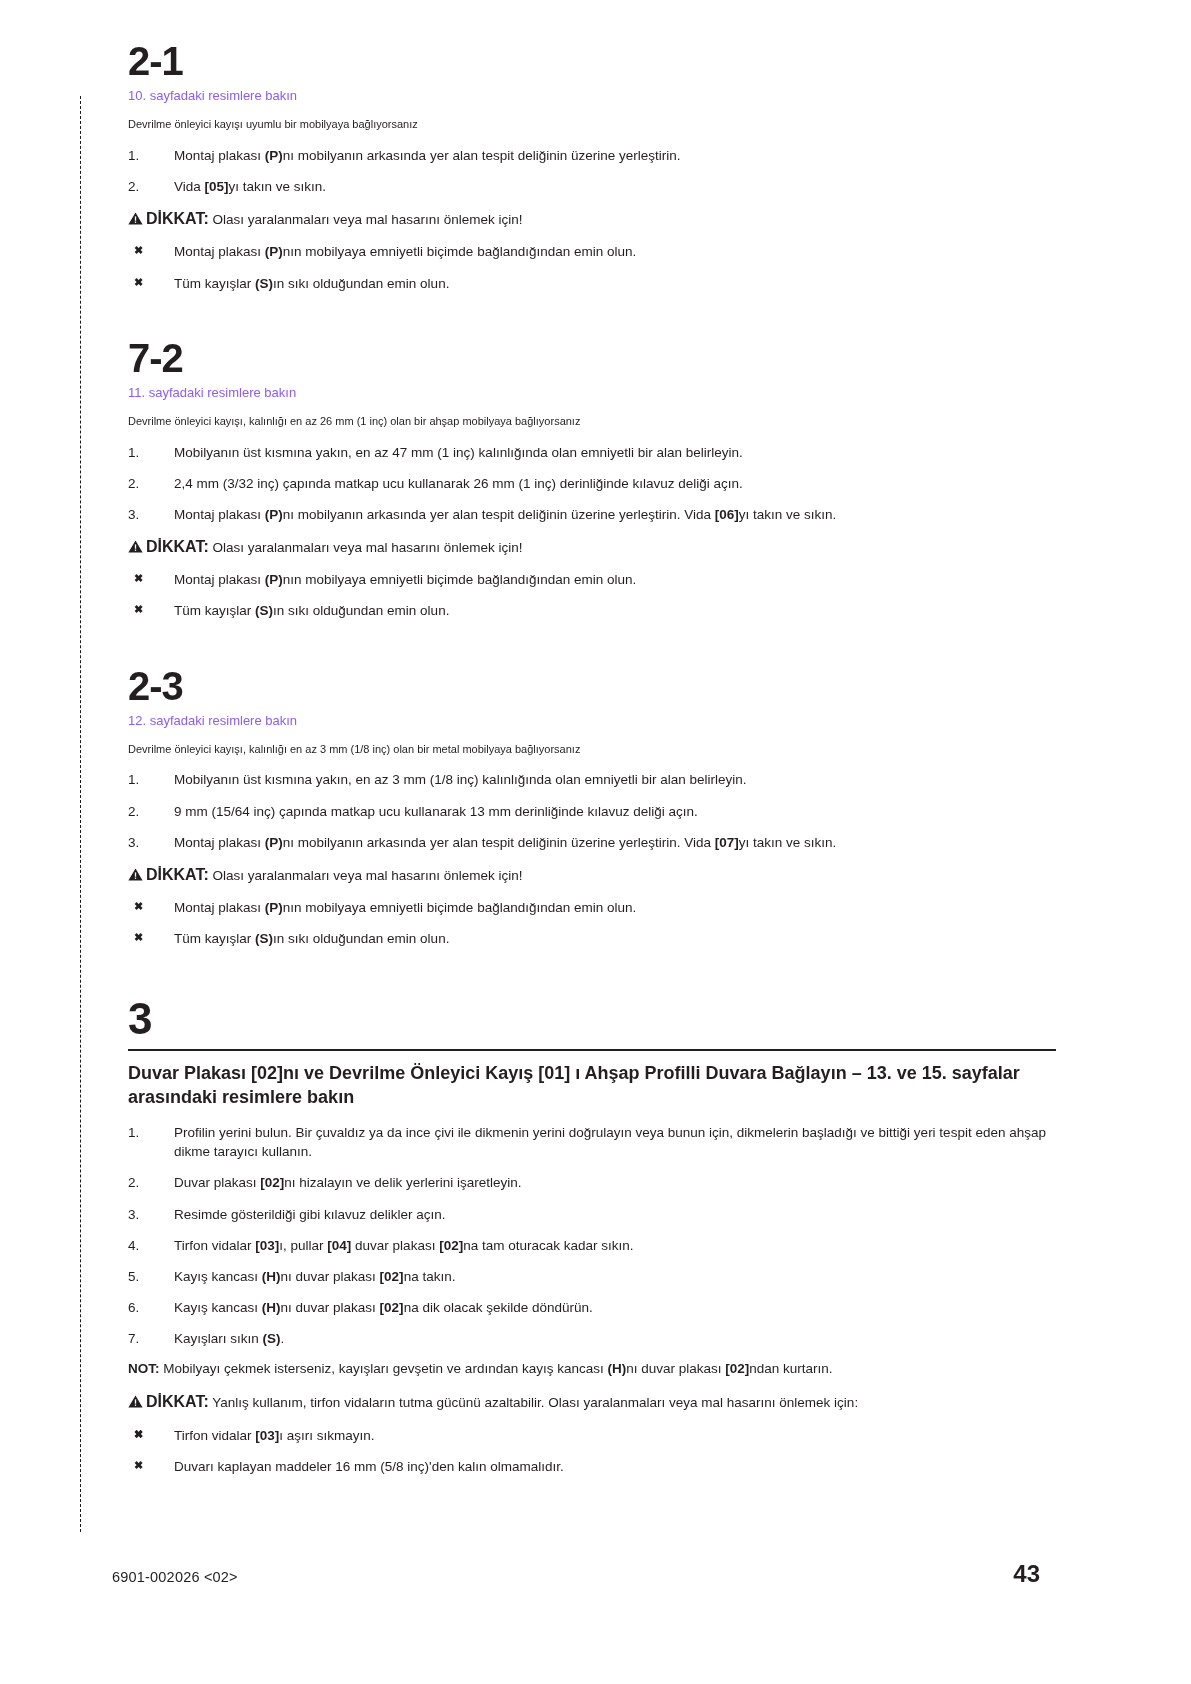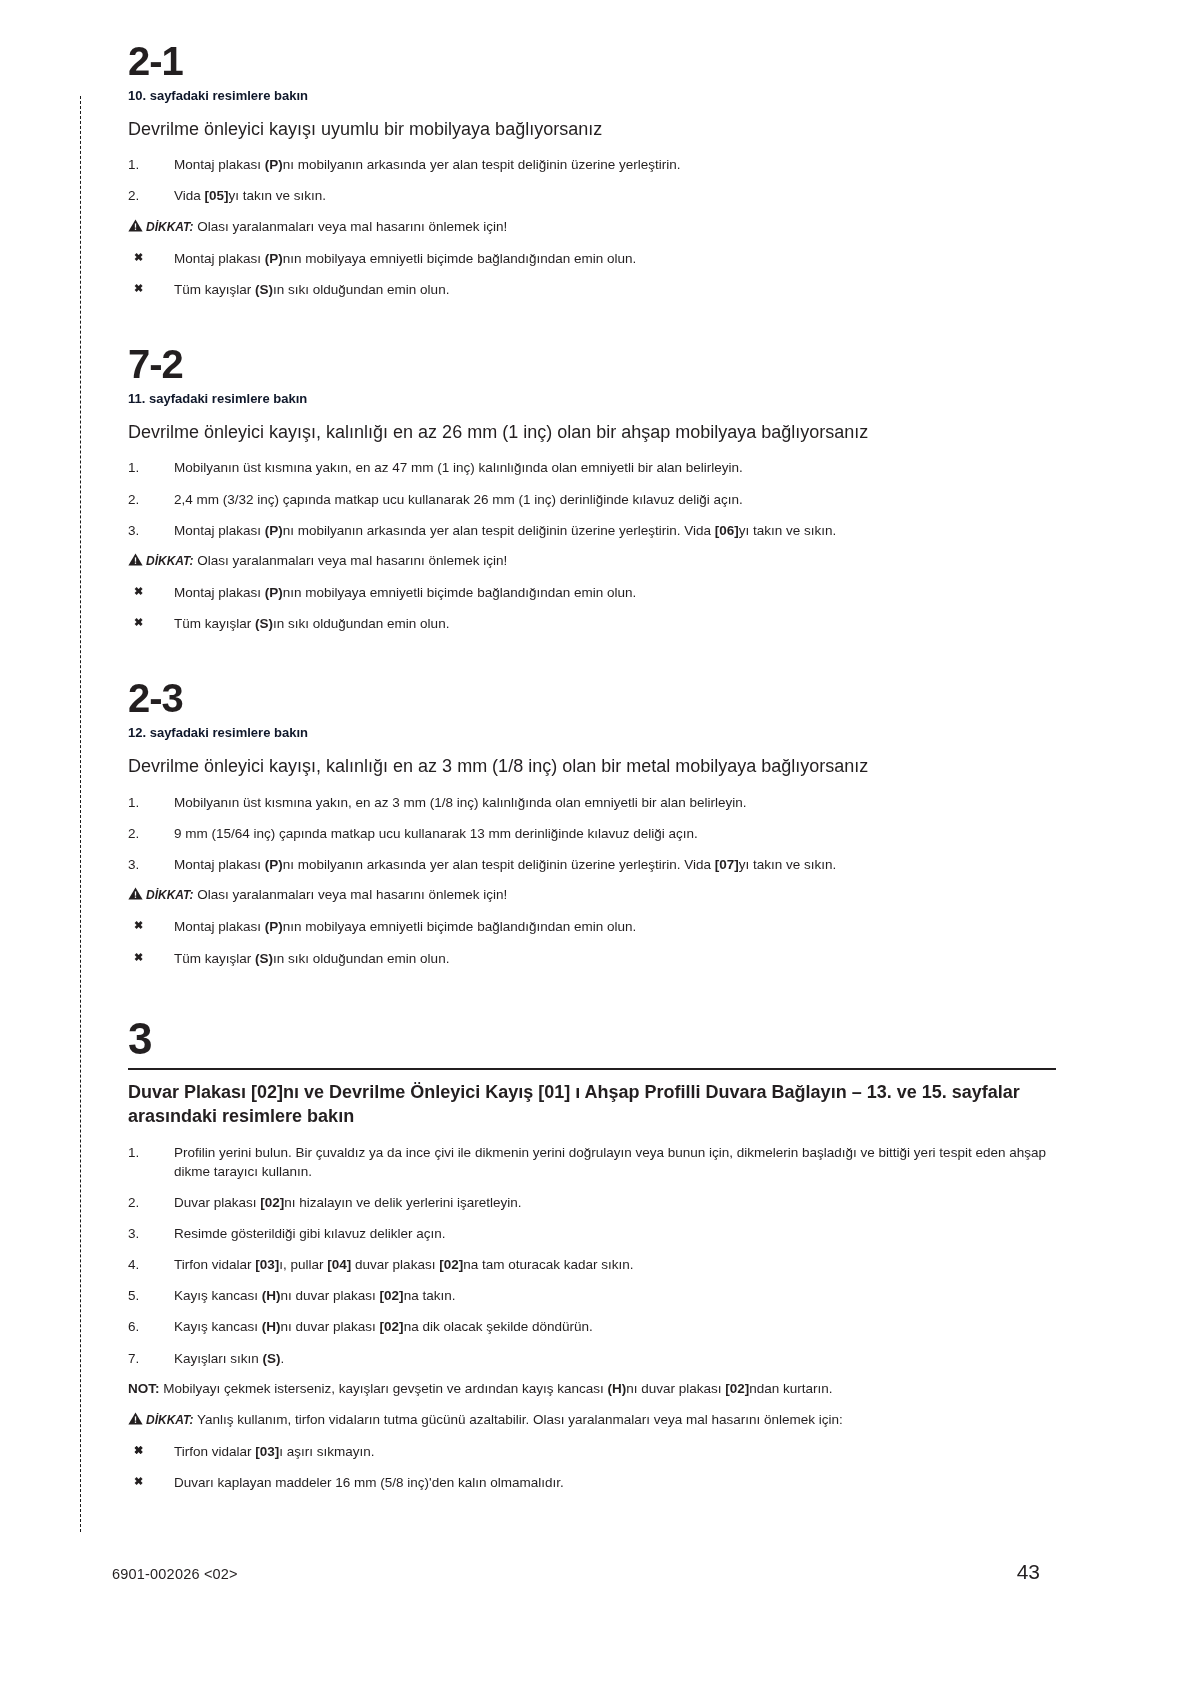--- a/index.html
+++ b/index.html
@@ -39,27 +39,27 @@
     font-weight: bold;
     letter-spacing: -1px;
     line-height: 1.05;
     color: #231f20;
     margin: 0 0 6px 0;
   }
   .step-num.single { font-size: 44px; }
 
   .sub-head {
     font-size: 13px;
-    font-weight: bold;
+    font-weight: normal;
     margin: 0 0 14px 0;
-    color: #0f172a;
+    color: #8b5cf6;
   }
 
   .intro {
-    font-size: 18px;
+    font-size: 11px;
     margin: 0 0 14px 0;
     line-height: 1.35;
   }
 
   
   ol.steps, ul.cautions {
     list-style: none;
     margin: 0;
     padding: 0;
   }
@@ -86,23 +86,22 @@
     line-height: 1.35;
     display: block;
   }
   .warn-tri {
     display: inline-block;
     vertical-align: -1px;
     margin-right: 3px;
   }
   .caution-word {
     font-weight: bold;
-    font-size: 12px;
+    font-size: 16px;
     letter-spacing: 0px;
-    font-style: italic;
   }
 
   
   ul.cautions > li {
     position: relative;
     padding-left: 46px;
     font-size: 13.5px;
     line-height: 1.42;
     margin-bottom: 12px;
   }
@@ -146,22 +145,22 @@
     display: flex;
     align-items: baseline;
     justify-content: space-between;
   }
   .footer-code {
     font-size: 14.5px;
     color: #231f20;
     letter-spacing: 0.2px;
   }
   .footer-page {
-    font-size: 21px;
-    font-weight: normal;
+    font-size: 24px;
+    font-weight: bold;
     color: #231f20;
   }
 
   b, strong { font-weight: bold; }
 </style>
 </head>
 <body>
 
 <div class="fold-line"></div>
 

